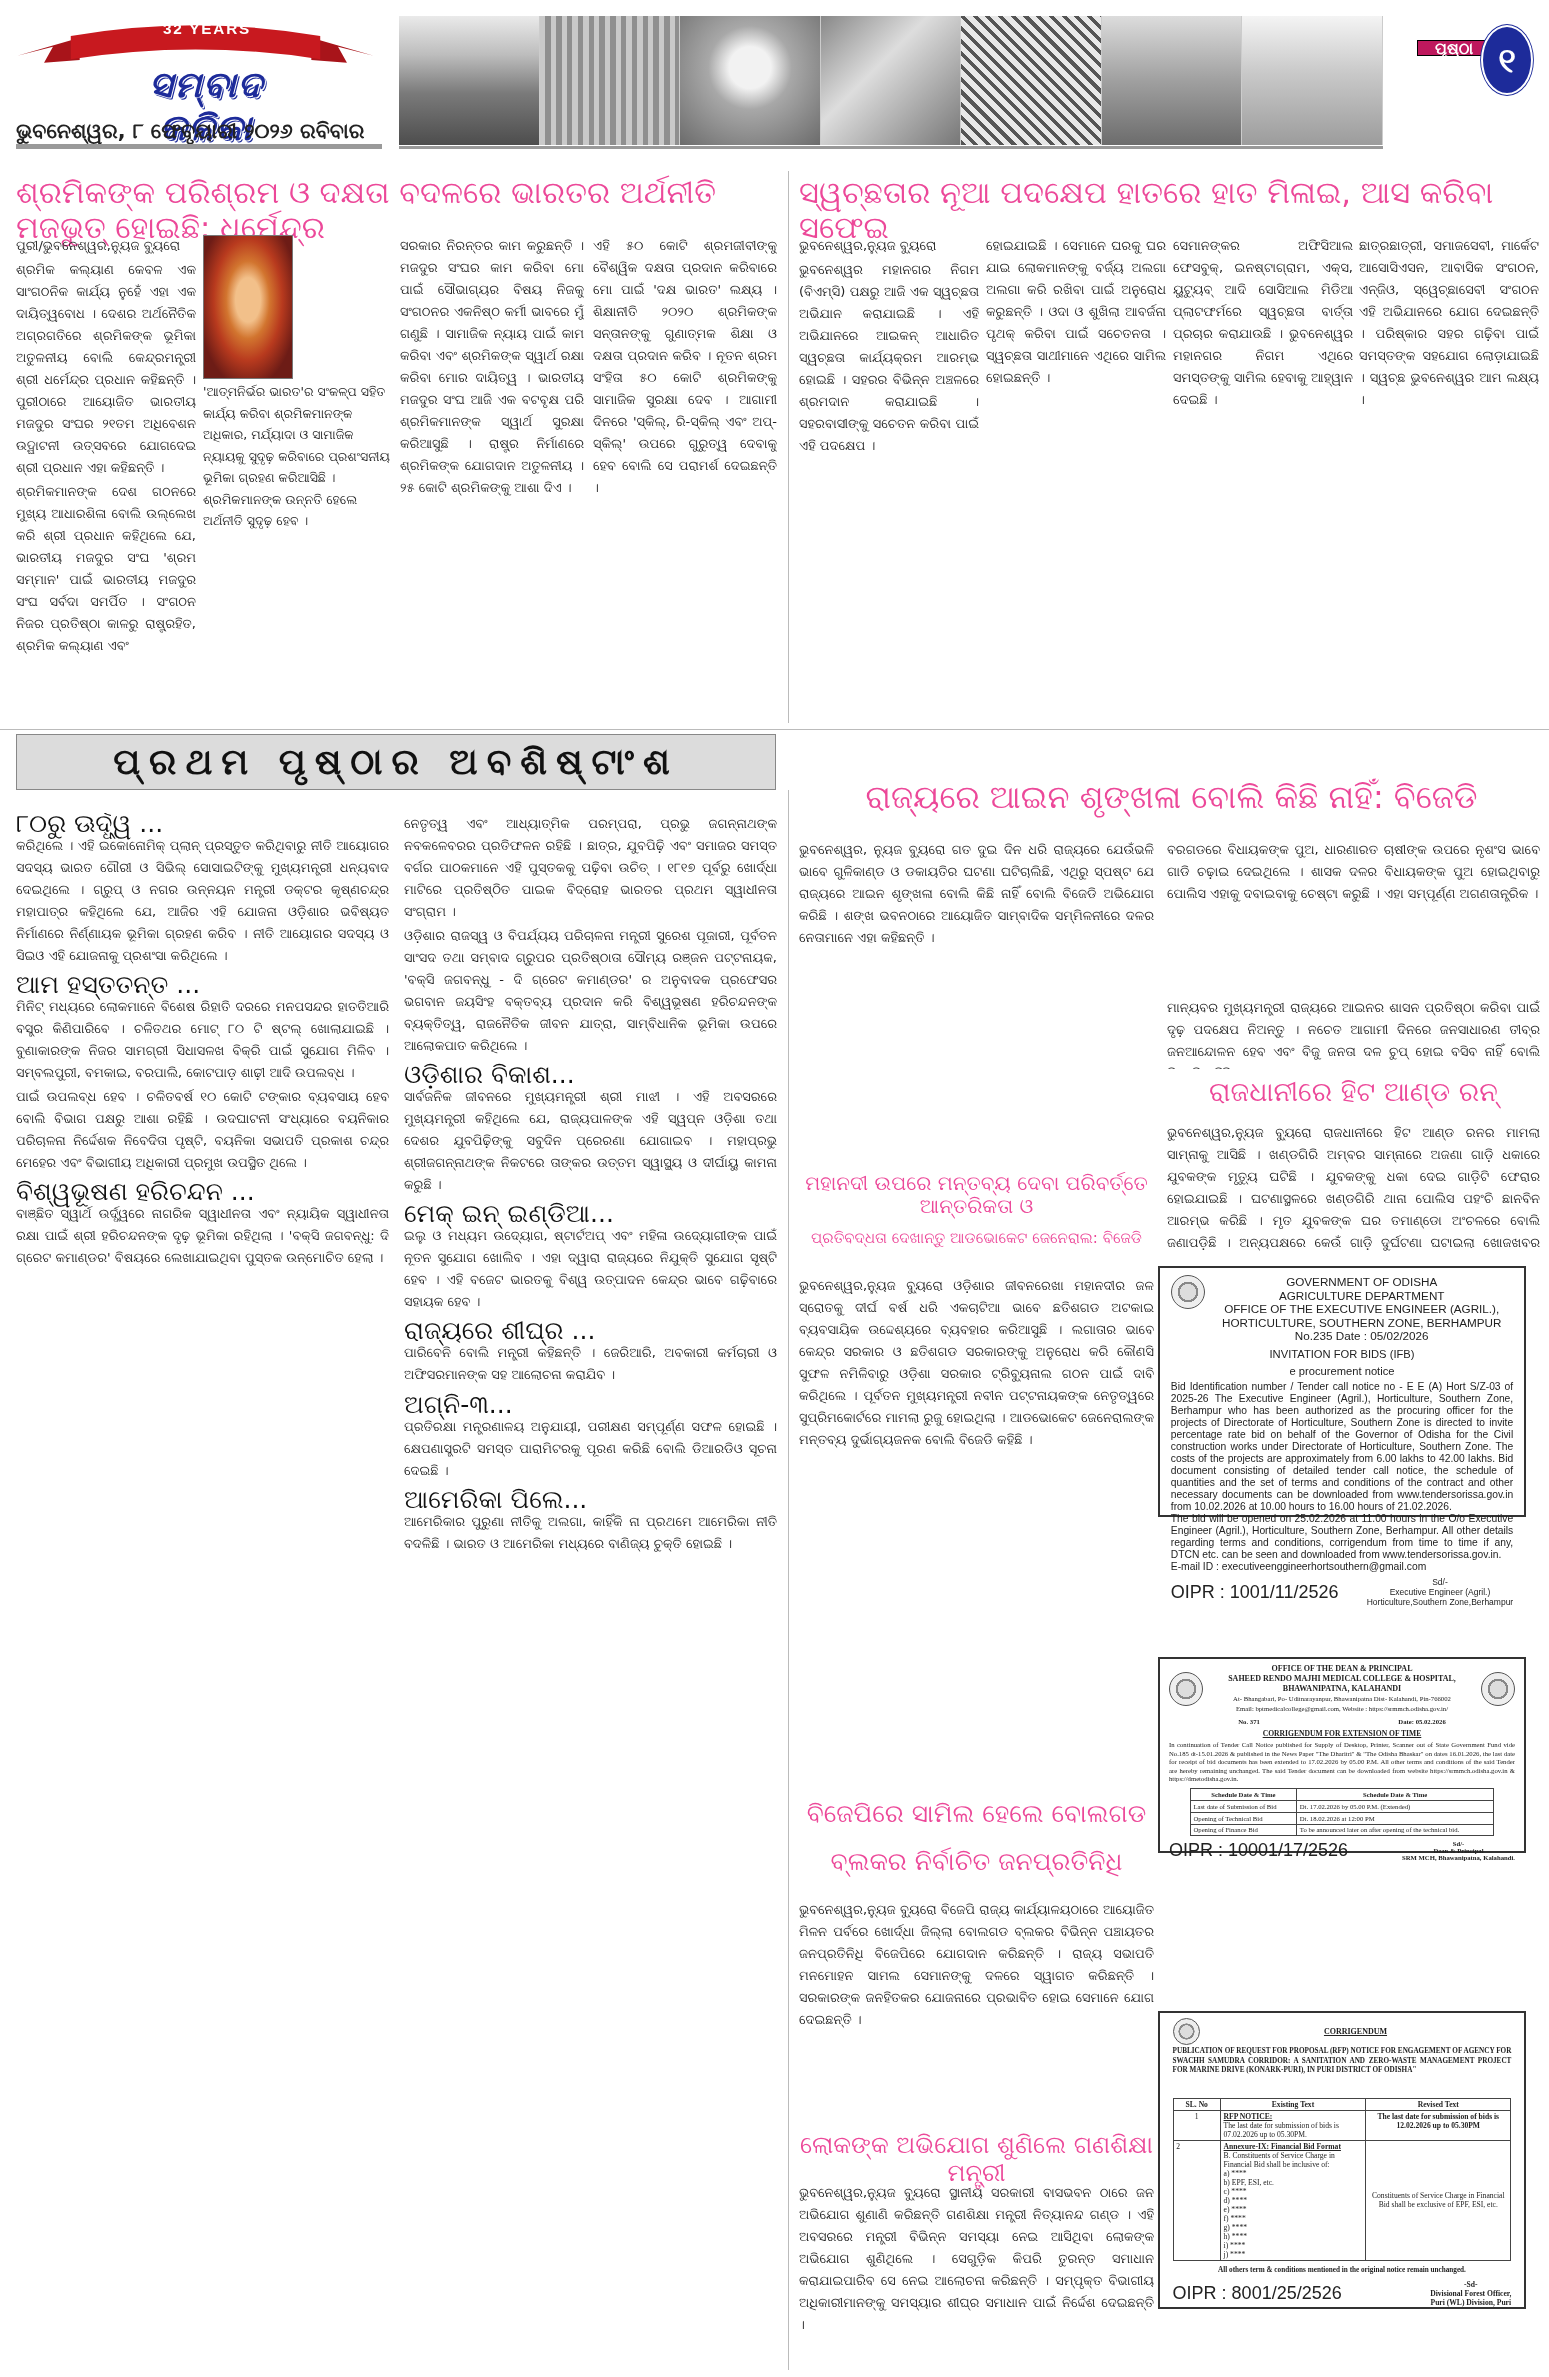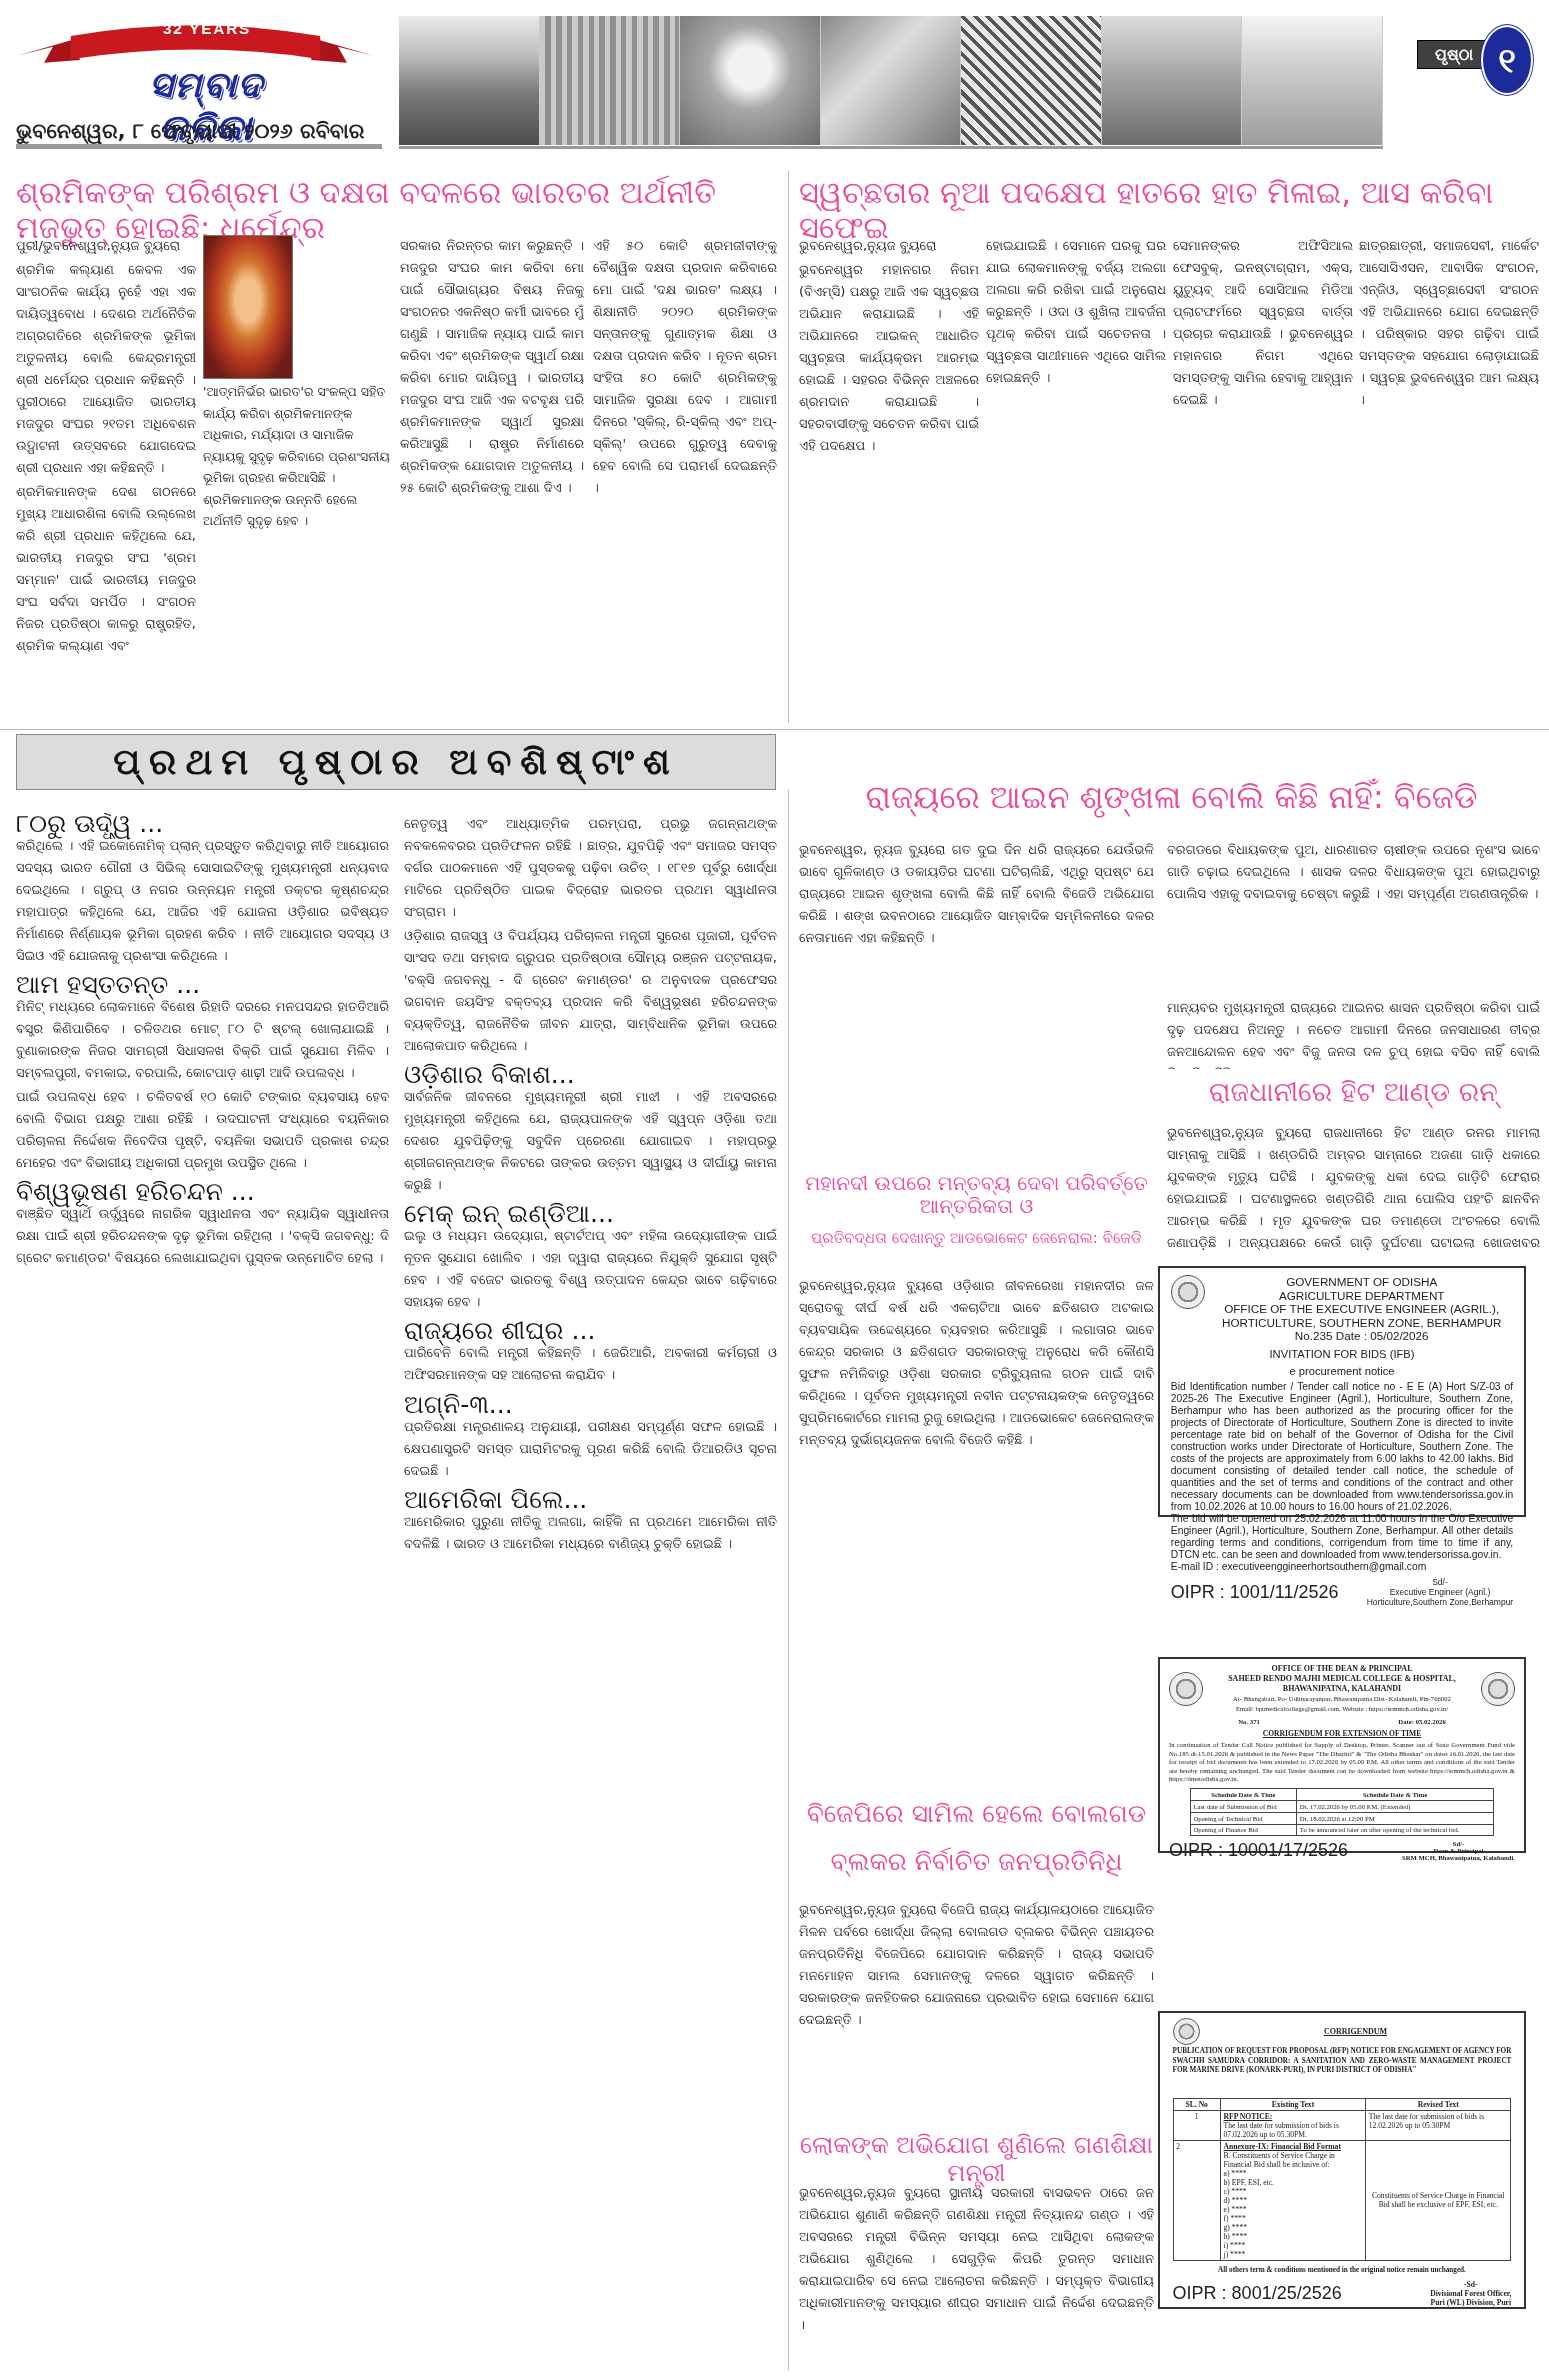--- a/index.html
+++ b/index.html
@@ -14,21 +14,21 @@
   .date-rule { left: 16px; top: 144px; width: 366px; height: 5.4px; background: #9a9a9a; }
   .photo-strip { left: 399px; top: 16px; width: 984px; height: 133px; display: flex; border-bottom: 3.6px solid #999; }
   .photo { flex: 1; height: 129px; border-right: 0.9px solid #ccc; }
   .p1 { background: linear-gradient(180deg,#eaeaea 0%,#bdbdbd 30%,#7a7a7a 60%,#4d4d4d 100%); }
   .p2 { background: repeating-linear-gradient(90deg,#c9c9c9 0 5.4px,#8f8f8f 5.4px 10.8px); }
   .p3 { background: radial-gradient(circle at 50% 40%,#f2f2f2 0 20%,#a8a8a8 40%,#6b6b6b 100%); }
   .p4 { background: linear-gradient(135deg,#888 0%,#ddd 40%,#777 100%); }
   .p5 { background: repeating-linear-gradient(45deg,#555 0 3.6px,#e8e8e8 3.6px 9px); }
   .p6 { background: linear-gradient(180deg,#dcdcdc 0%,#a0a0a0 50%,#6c6c6c 100%); }
   .p7 { background: linear-gradient(180deg,#f4f4f4 0%,#c8c8c8 45%,#9c9c9c 100%); }
-  .page-badge { left: 1417px; top: 40px; width: 74px; height: 29px; background: #404040; color: #fff; font-size: 16px; font-weight: bold; display: flex; align-items: center; justify-content: center; border: 1.8px solid #000; }
+  .page-badge { left: 1417px; top: 40px; width: 74px; height: 16px; background: #be185d; color: #fff; font-size: 16px; font-weight: bold; display: flex; align-items: center; justify-content: center; border: 1.8px solid #000; }
   .page-circle { left: 1481px; top: 25px; width: 52px; height: 70px; border-radius: 50%; background: #1d2b9a; color: #fff; border: 2.7px solid #fff; box-shadow: 0 0 0 0.9px #1d2b9a; font-size: 34px; font-weight: bold; display: flex; align-items: center; justify-content: center; }
   
   .hl { font-weight: normal; color: #ec4899; line-height: 1.15; }
   .hl-xl { font-size: 30.5px; }
   .hl-l { font-size: 32px; text-align: center; }
   .hl-m { font-size: 27px; text-align: center; }
   .sub-hl { font-size: 25px; font-weight: normal; color: #111; }
   .col { font-size: 13px; line-height: 22px; color: #222; text-align: justify; overflow: hidden; }
   .col p { text-indent: 0; margin-bottom: 1.8px; }
   .byline { font-weight: normal; }
@@ -243,21 +243,21 @@
         <th style="width:43%;">Existing Text</th>
         <th>Revised Text</th>
       </tr>
       <tr>
         <td style="text-align:center;">1</td>
         <td>
           <div style="font-weight:bold;text-decoration:underline;">RFP NOTICE:</div>
           <div>The last date for submission of bids is 07.02.2026 up to 05.30PM.</div>
         </td>
         <td>
-              <div style="font-weight:normal;">The last date for submission of bids is 12.02.2026 up to 05.30PM</div>
+              <div style="font-weight:bold;text-align:center;">The last date for submission of bids is 12.02.2026 up to 05.30PM</div>
             </td>
       </tr>
       <tr>
         <td>2</td>
         <td>
           <div style="font-weight:bold;text-decoration:underline;">Annexure-IX: Financial Bid Format</div>
           <div>B. Constituents of Service Charge in Financial Bid shall be inclusive of:</div>
           <div>a) ****</div>
           <div>b) EPF, ESI, etc.</div>
           <div>c) ****</div>

